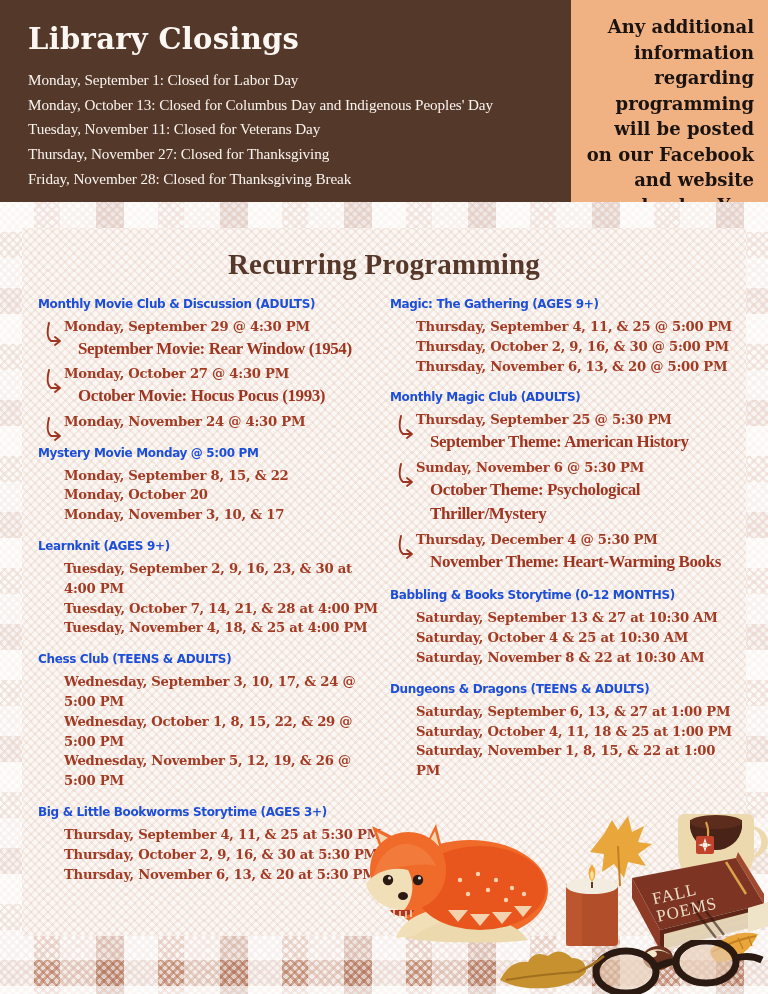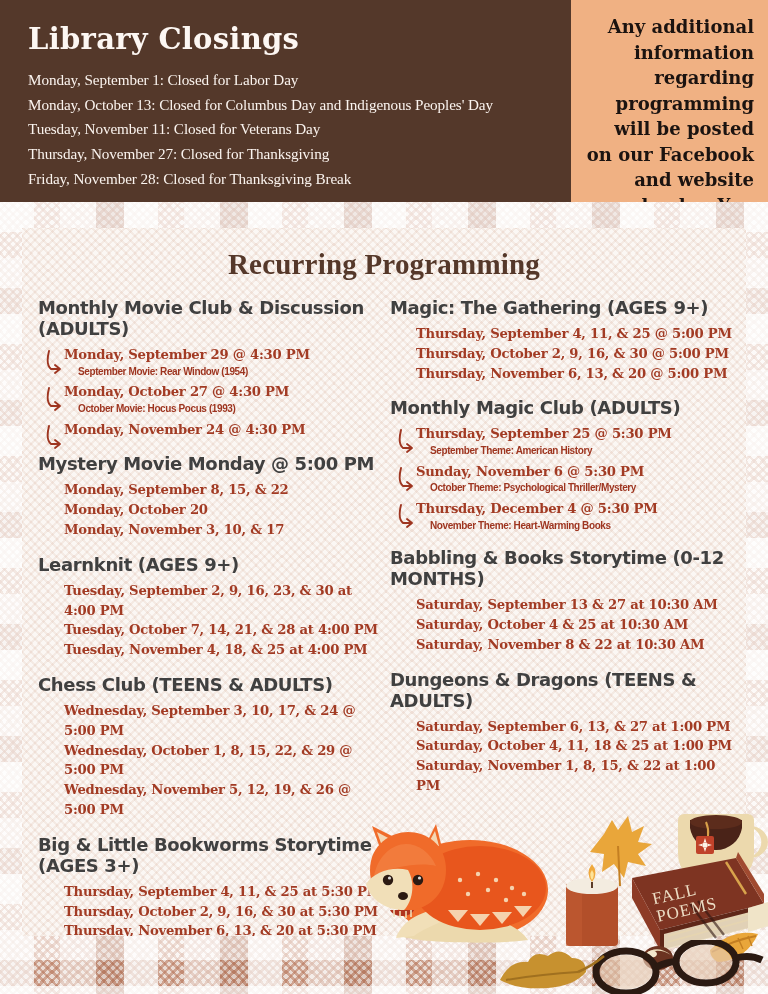--- a/index.html
+++ b/index.html
@@ -155,22 +155,22 @@
   }
   .col-left { padding-left: 6px; }
   .col-right { padding-left: 4px; }
 
   .prog {
     margin-bottom: 14px;
   }
   .prog-title {
     font-family: "DejaVu Sans", sans-serif;
     font-weight: bold;
-    font-size: 18px;
-    color: #404040;
+    font-size: 12px;
+    color: #1d4ed8;
     letter-spacing: -0.35px;
     margin-bottom: 6px;
   }
   .prog-list {
     padding-left: 26px;
   }
   .date-line {
     font-family: "DejaVu Serif", serif;
     font-weight: bold;
     font-size: 13.2px;
@@ -186,23 +186,23 @@
     margin-bottom: 3px;
   }
   .arrow-icon {
     position: absolute;
     left: -18px;
     top: 4px;
     width: 18px;
     height: 26px;
   }
   .sub-line {
-    font-family: Liberation Sans, sans-serif;
-    font-weight: bold;
-    font-size: 10px;
+    font-family: Liberation Serif, serif;
+    font-weight: bold;
+    font-size: 17px;
     color: #9e3520;
     letter-spacing: -0.4px;
     padding-left: 14px;
     line-height: 1.45;
   }
 
   
   .illus {
     position: absolute;
     z-index: 5;

